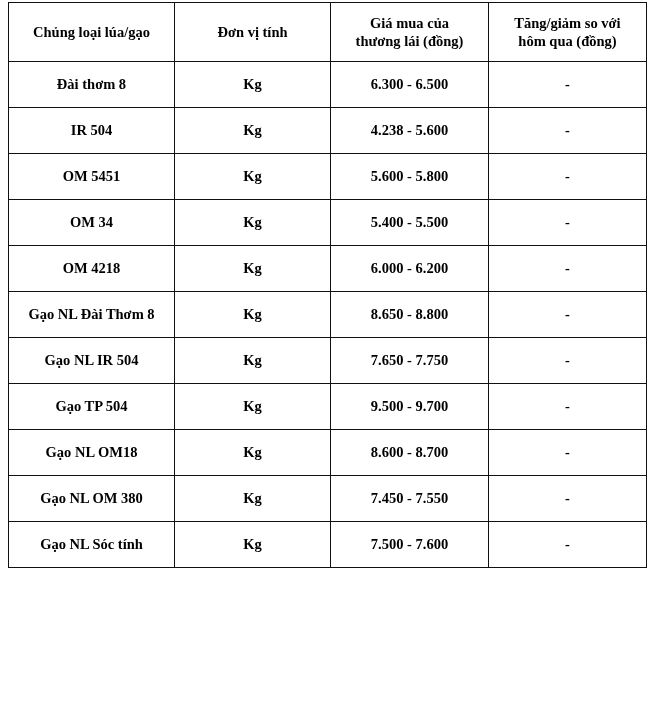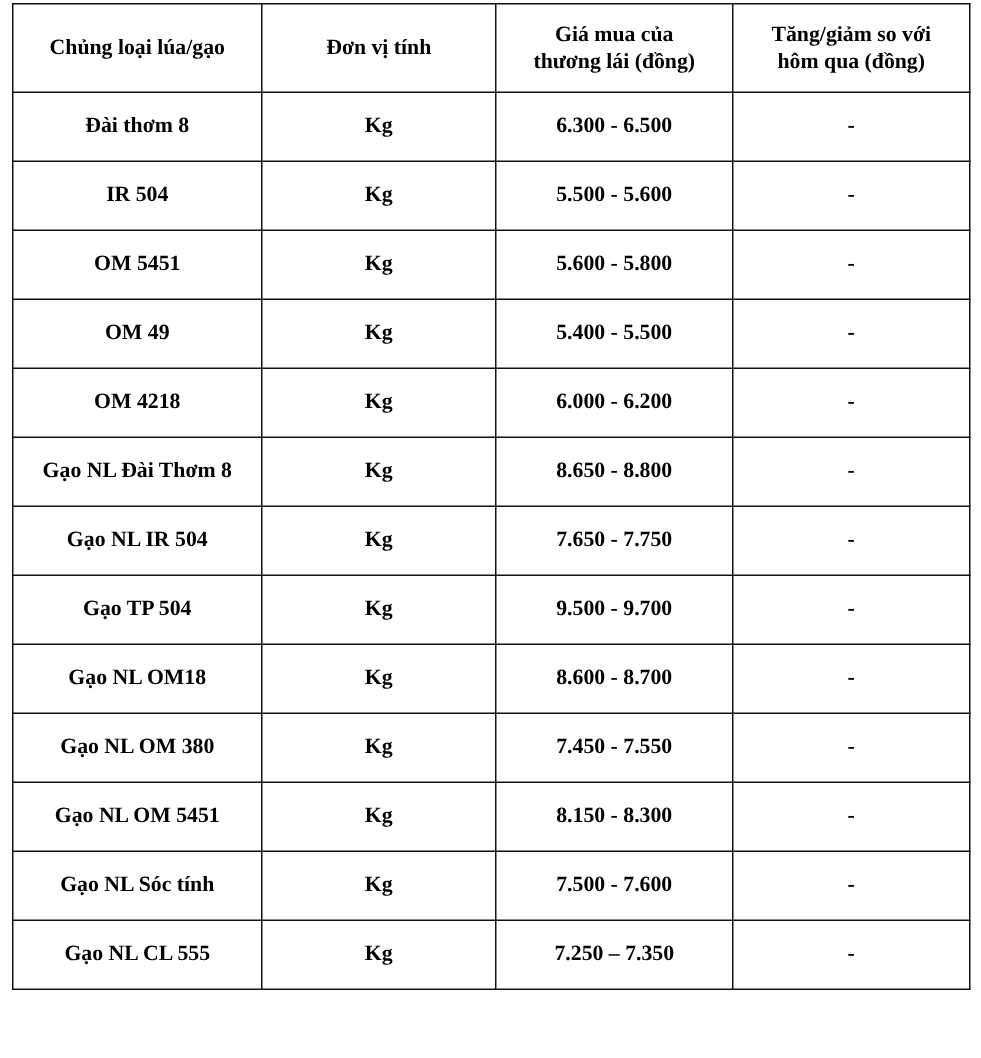--- a/index.html
+++ b/index.html
@@ -85,31 +85,31 @@
     <tbody>
       <tr>
         <td>Đài thơm 8</td>
         <td>Kg</td>
         <td>6.300 - 6.500</td>
         <td class="dash">-</td>
       </tr>
       <tr>
         <td>IR 504</td>
         <td>Kg</td>
-        <td>5.500 - 5.600</td>
+        <td>4.238 - 5.600</td>
         <td class="dash">-</td>
       </tr>
       <tr>
         <td>OM 5451</td>
         <td>Kg</td>
         <td>5.600 - 5.800</td>
         <td class="dash">-</td>
       </tr>
       <tr>
-        <td>OM 49</td>
+        <td>OM 34</td>
         <td>Kg</td>
         <td>5.400 - 5.500</td>
         <td class="dash">-</td>
       </tr>
       <tr>
         <td>OM 4218</td>
         <td>Kg</td>
         <td>6.000 - 6.200</td>
         <td class="dash">-</td>
       </tr>
@@ -137,32 +137,20 @@
         <td>8.600 - 8.700</td>
         <td class="dash">-</td>
       </tr>
       <tr>
         <td>Gạo NL OM 380</td>
         <td>Kg</td>
         <td>7.450 - 7.550</td>
         <td class="dash">-</td>
       </tr>
       <tr>
-        <td>Gạo NL OM 5451</td>
-        <td>Kg</td>
-        <td>8.150 - 8.300</td>
-        <td class="dash">-</td>
-      </tr>
-      <tr>
         <td>Gạo NL Sóc tính</td>
         <td>Kg</td>
         <td>7.500 - 7.600</td>
-        <td class="dash">-</td>
-      </tr>
-      <tr>
-        <td>Gạo NL CL 555</td>
-        <td>Kg</td>
-        <td>7.250 – 7.350</td>
         <td class="dash">-</td>
       </tr>
     </tbody>
   </table>
 </div>
 
 </body></html>

